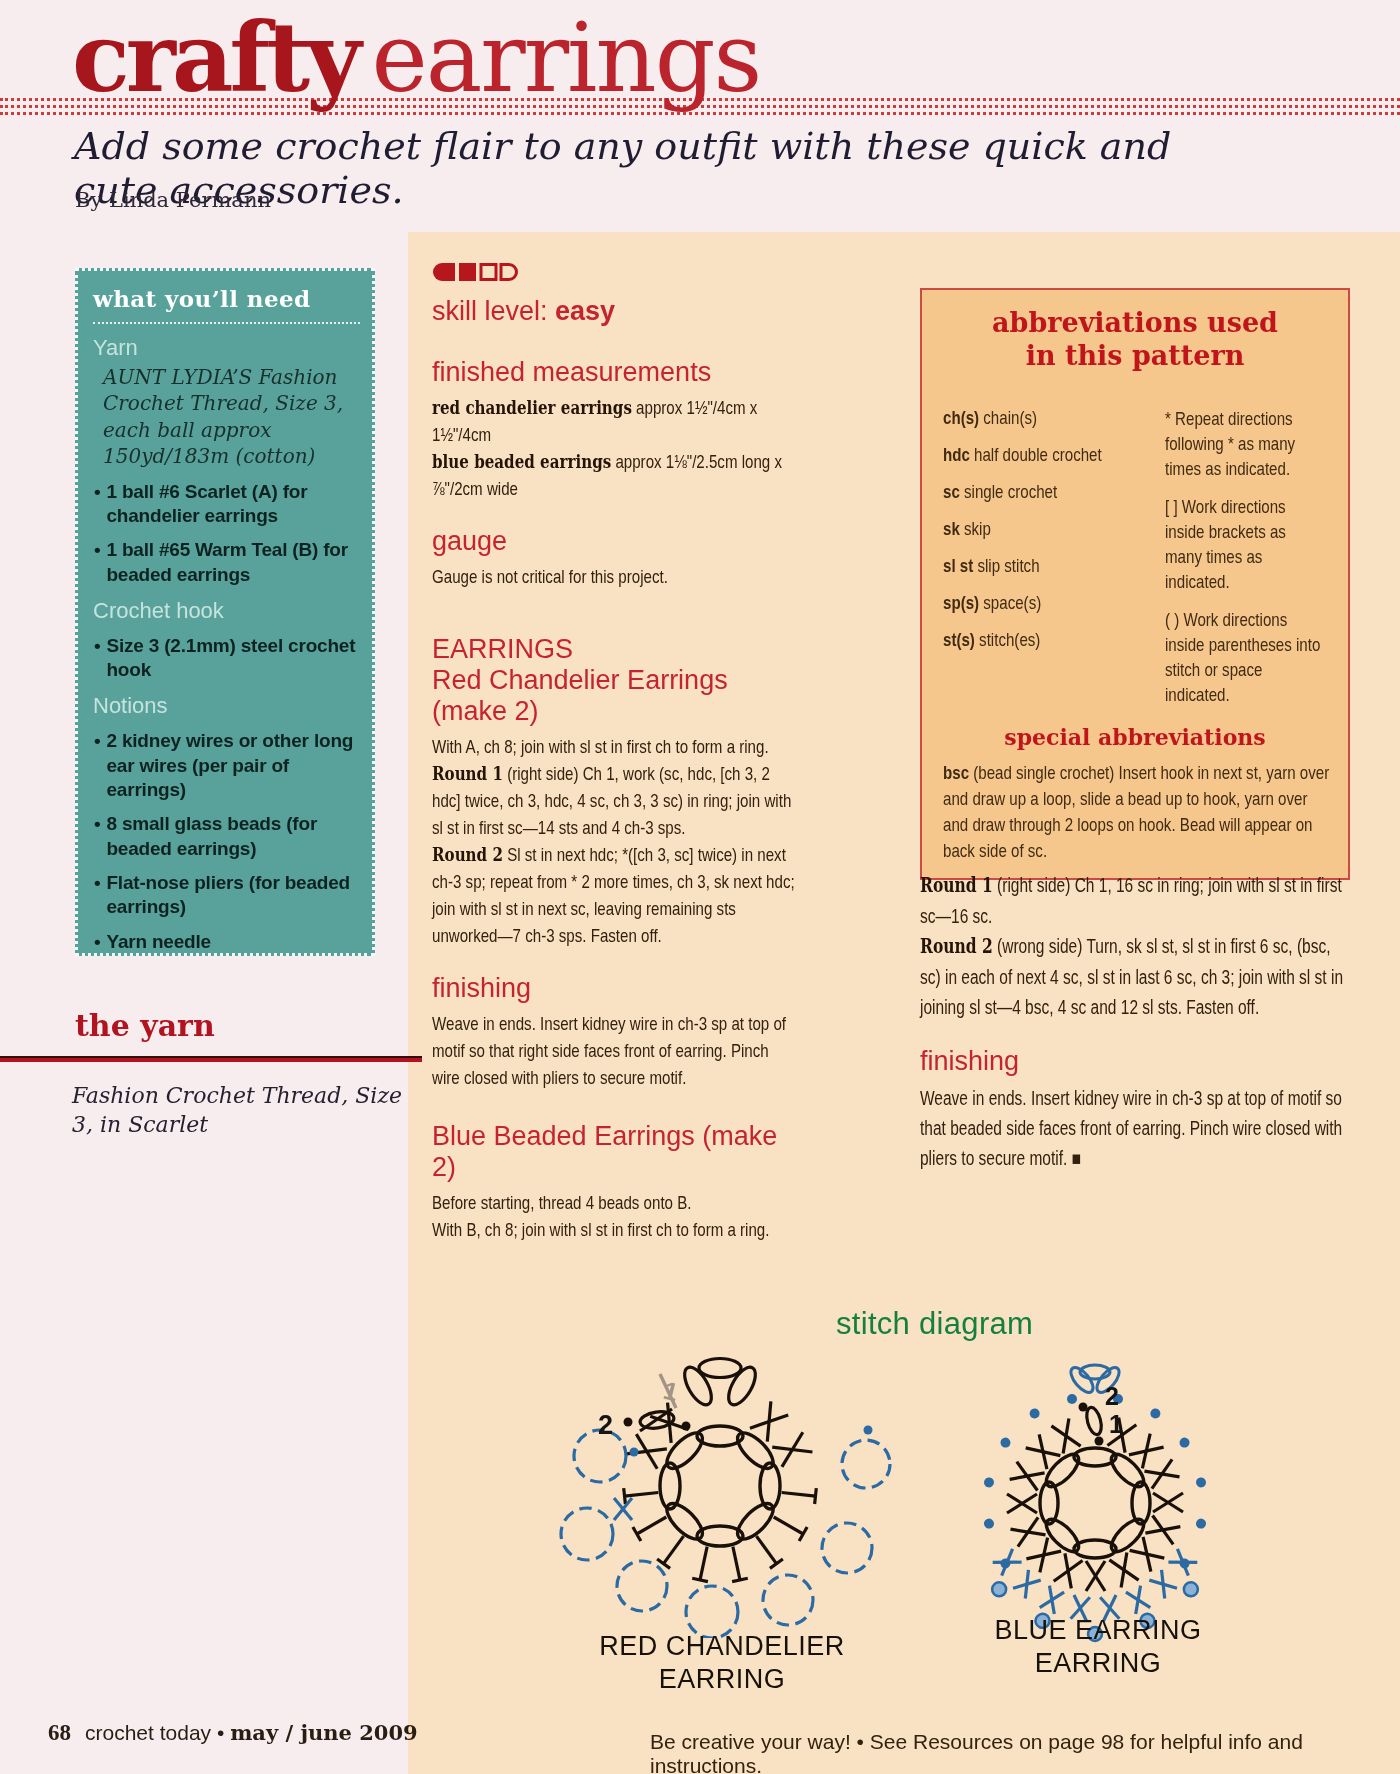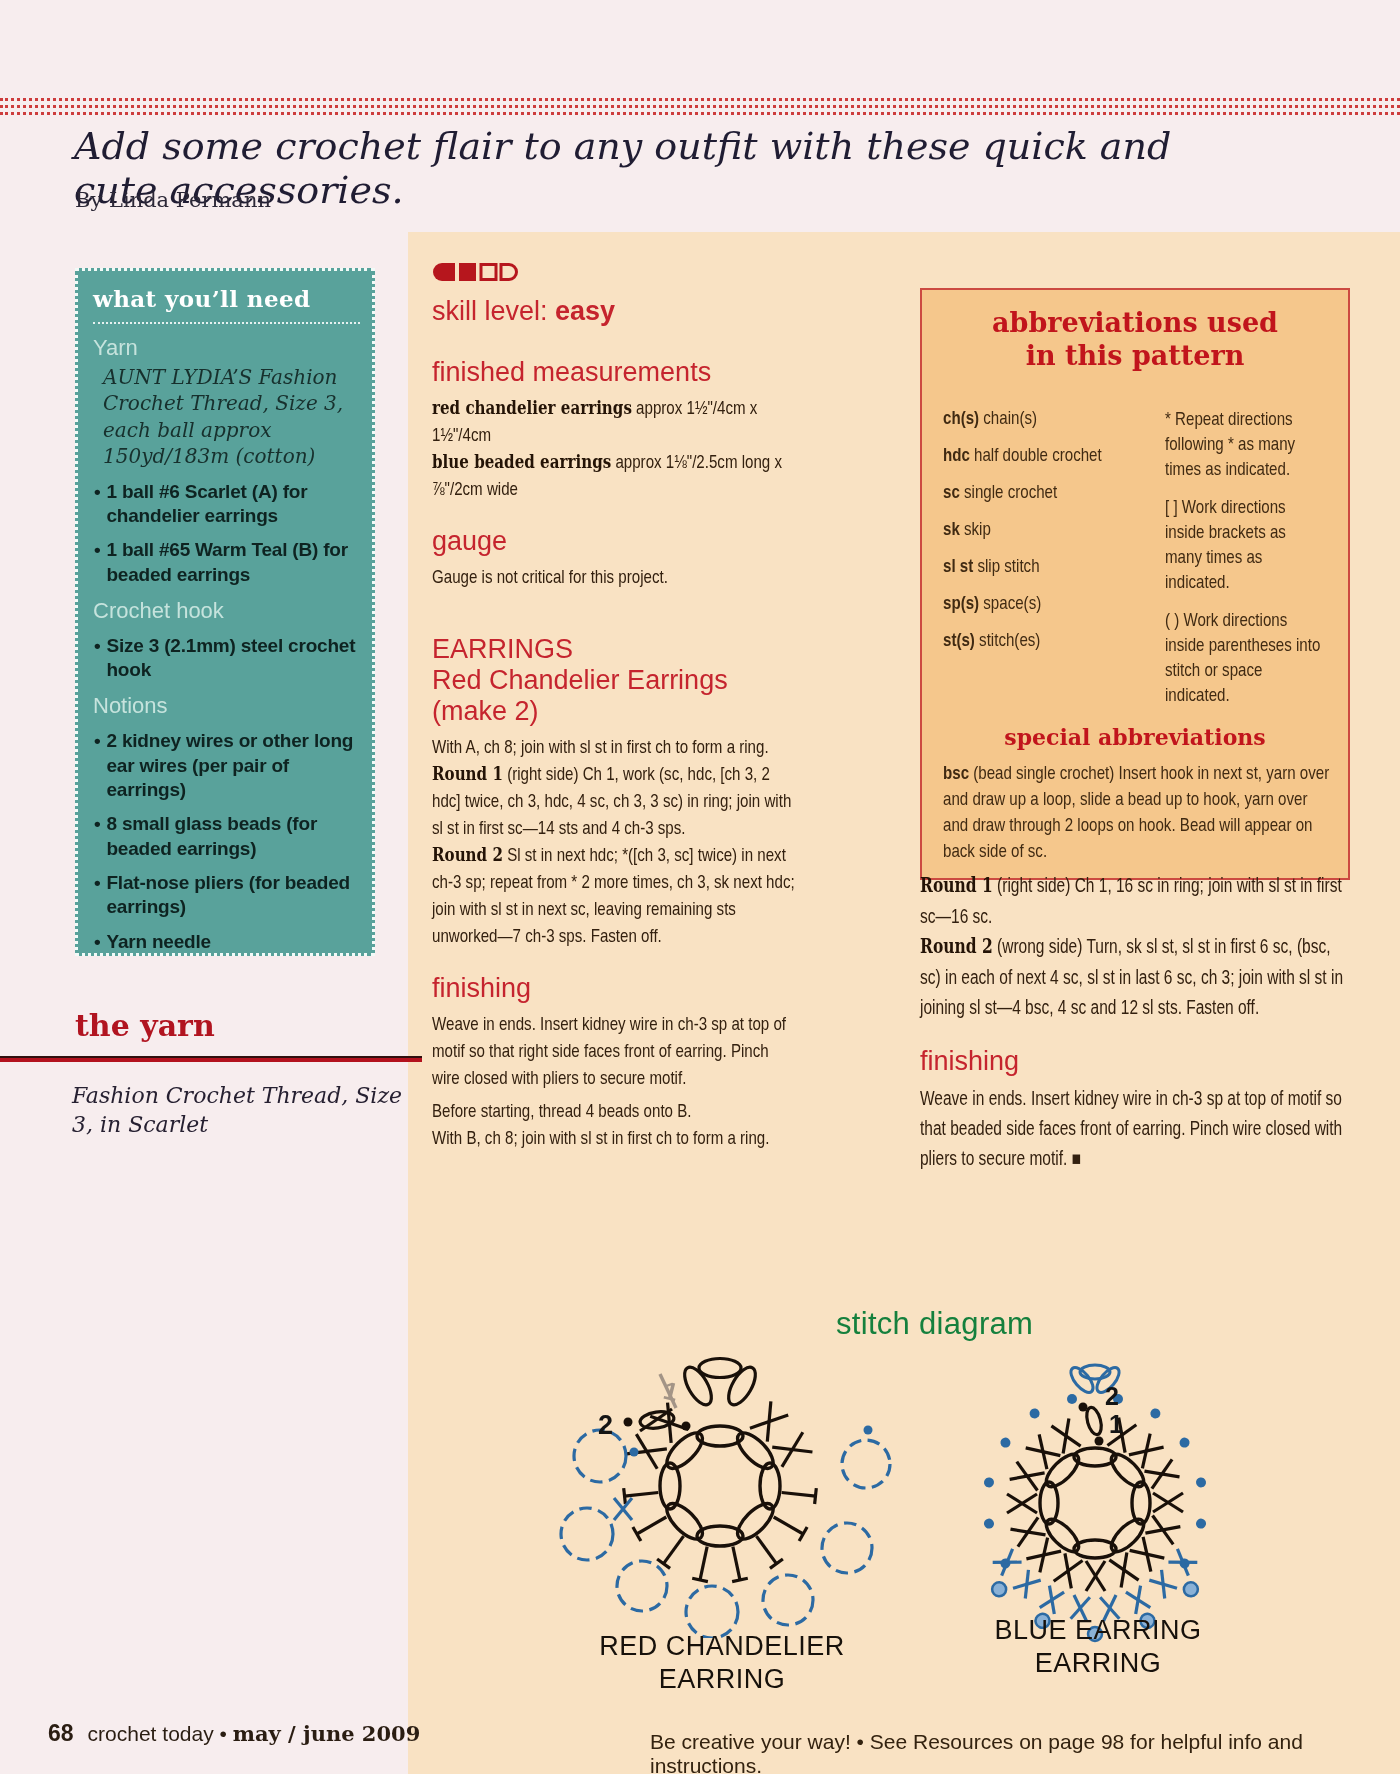--- a/index.html
+++ b/index.html
@@ -78,31 +78,34 @@
   .rightcol .body-p{font-size:19.5px;line-height:30px;}
 
   
   .sd-title{position:absolute;left:836px;top:1306px;font-size:31px;color:#15803d;letter-spacing:.3px;}
   .diag{position:absolute;}
   .diag-label{position:absolute;text-align:center;font-size:27px;line-height:33px;color:#17110b;
         letter-spacing:.5px;}
 
   
   .foot-left{position:absolute;left:48px;top:1720px;font-size:21px;color:#2a1d12;}
-  .foot-left .num{font-family:Liberation Sans, sans-serif;font-weight:700;font-size:23px;margin-right:14px;margin-top:8px;}
+  .foot-left .num{font-family:Liberation Serif, serif;font-weight:700;font-size:23px;margin-right:14px;margin-top:8px;}
   .foot-left .issue{font-family:"DejaVu Serif",serif;font-weight:700;}
   .foot-right{position:absolute;left:650px;top:1730px;width:744px;font-size:21px;color:#33220f;}
   svg text{font-family:"Liberation Sans",sans-serif;}
 </style>
 </head>
 <body>
 
 <div class="page">
   <div class="peach"></div>
 
+  <div class="masthead">
+    <span class="t-bold">crafty</span><span class="t-light">earrings</span>
+  </div>
   <div class="rules">
       <div></div>
       <div></div>
       <div></div>
     </div>
   <div class="subtitle">Add some crochet flair to any outfit with these quick and cute accessories.</div>
   <div class="byline">By Linda Permann</div>
 
   <div class="need-box">
     <div class="need-title">what you’ll need</div>
@@ -167,20 +170,21 @@
 
     <h2 class="redh mt44">EARRINGS</h2>
     <h2 class="redh">Red Chandelier Earrings (make 2)</h2>
     <p class="body-p cond mt6">With A, ch 8; join with sl st in first ch to form a ring.</p>
     <p class="body-p cond"><span class="lead">Round 1</span><span> (right side) Ch 1, work (sc, hdc, [ch 3, 2 hdc] twice, ch 3, hdc, 4 sc, ch 3, 3 sc) in ring; join with sl st in first sc—14 sts and 4 ch-3 sps.</span></p>
     <p class="body-p cond"><span class="lead">Round 2</span><span> Sl st in next hdc; *([ch 3, sc] twice) in next ch-3 sp; repeat from * 2 more times, ch 3, sk next hdc; join with sl st in next sc, leaving remaining sts unworked—7 ch-3 sps. Fasten off.</span></p>
 
     <h2 class="redh mt24">finishing</h2>
     <p class="body-p cond mt6">Weave in ends. Insert kidney wire in ch-3 sp at top of motif so that right side faces front of earring. Pinch wire closed with pliers to secure motif.</p>
 
+    <h2 class="redh mt30">Blue Beaded Earrings (make 2)</h2>
     <p class="body-p cond mt6">Before starting, thread 4 beads onto B.</p>
     <p class="body-p cond">With B, ch 8; join with sl st in first ch to form a ring.</p>
   </div>
 
   <div class="abb">
     <h2 class="abb-h">
       <span>abbreviations used</span><br>
       <span>in this pattern</span>
     </h2>
     <div class="abb-cols">

